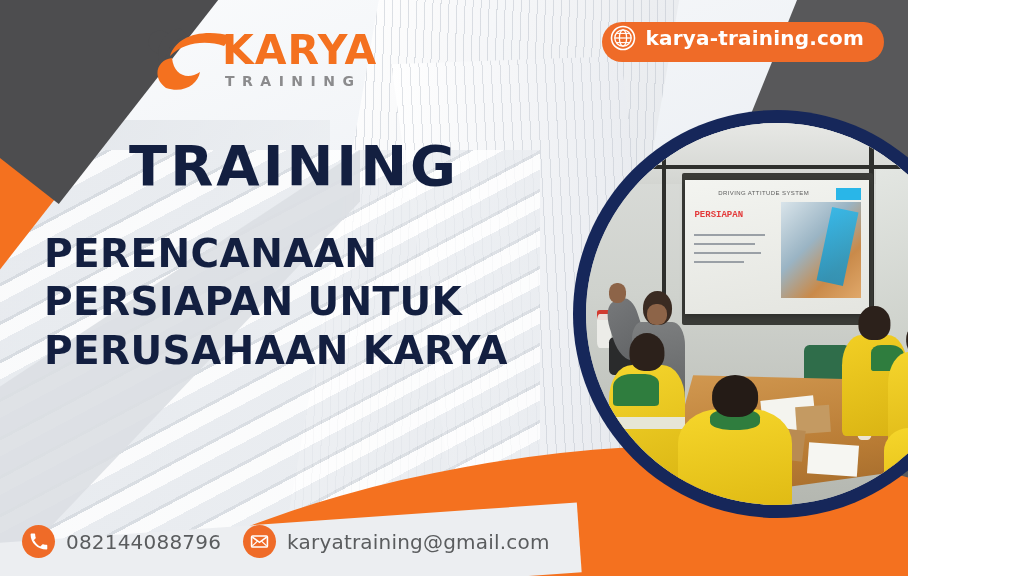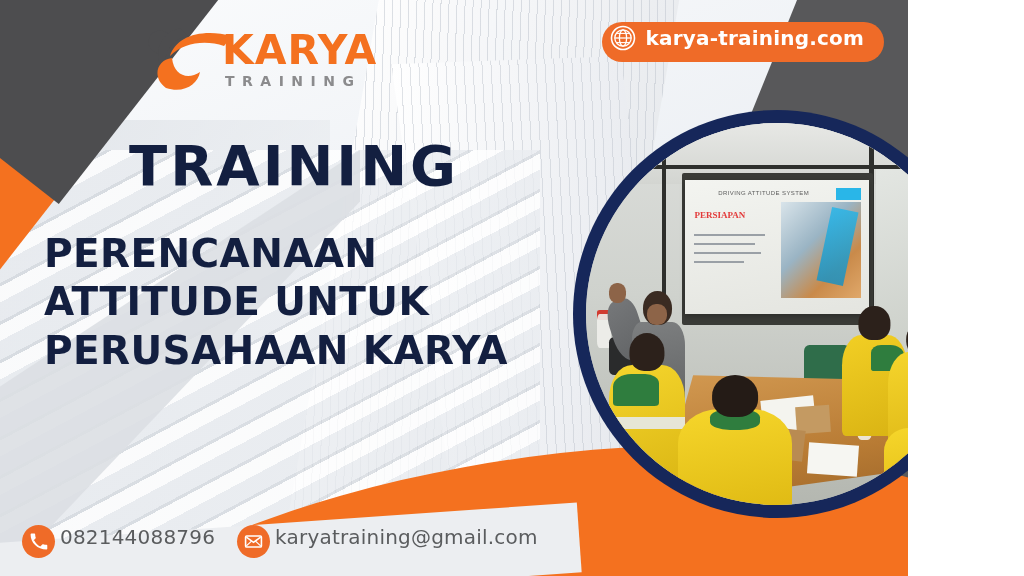--- a/index.html
+++ b/index.html
@@ -247,21 +247,21 @@
     overflow: hidden;
   }
   .ph-slide-title {
     position: absolute; left: 18%; top: 7%;
     font-size: 6px; color: #5d5d5d; letter-spacing: .4px;
     font-family: "Liberation Sans", sans-serif;
   }
   .ph-slide-heading {
     position: absolute; left: 5%; top: 22%;
     font-size: 9px; font-weight: 700; color: #e33a3a;
-    font-family: Liberation Serif, serif;
+    font-family: Liberation Mono, monospace;
   }
   .ph-slide-bullets {
     position: absolute; left: 5%; top: 40%; width: 42%;
   }
   .ph-bullet {
     height: 2px; margin-bottom: 7px;
     background: #9aa0a6;
   }
   .ph-slide-img {
     position: absolute; right: 4%; top: 16%; width: 44%; height: 72%;
@@ -396,21 +396,21 @@
   .ph-bottle-cap {
     position: absolute; left: 3%; top: 49%; width: 3.5%; height: 2.5%;
     background: #d23a2f; border-radius: 20%;
   }
 
   
   .contacts {
     position: absolute; left: 22px; bottom: 18px;
     display: flex; align-items: center; gap: 22px;
   }
-  .contact-item { display: flex; gap: 5px; }
+  .contact-item { display: flex; align-items: center; gap: 11px; }
   .contact-ico {
     width: 33px; height: 33px; border-radius: 50%;
     background: #ef6b28;
     display: flex; align-items: center; justify-content: center;
     flex: none;
   }
   .contact-text {
     font-size: 20px; color: #5a5c5e; font-weight: 400;
     font-family: "DejaVu Sans", sans-serif;
     letter-spacing: .2px;
@@ -460,21 +460,21 @@
       <line x1="6.2" y1="17.6" x2="19.8" y2="17.6" stroke="#ffffff" stroke-width="1.1"></line>
     </svg>
     <span class="web-badge-text">karya-training.com</span>
   </div>
 
   <div class="headline-wrap">
     <div class="headline-main">TRAINING</div>
   </div>
   <div class="subhead-wrap">
     <div class="subhead-line">PERENCANAAN</div>
-    <div class="subhead-line">ATTITUDE UNTUK</div>
+    <div class="subhead-line">PERSIAPAN UNTUK</div>
     <div class="subhead-line">PERUSAHAAN KARYA</div>
   </div>
 
   <div class="photo-ring">
     <div class="photo-inner">
       <div class="ph-wall"></div>
       <div class="ph-ceiling"></div>
       <div class="ph-window"></div>
       <div class="ph-frame-h"></div>
       <div class="ph-frame-v1"></div>

